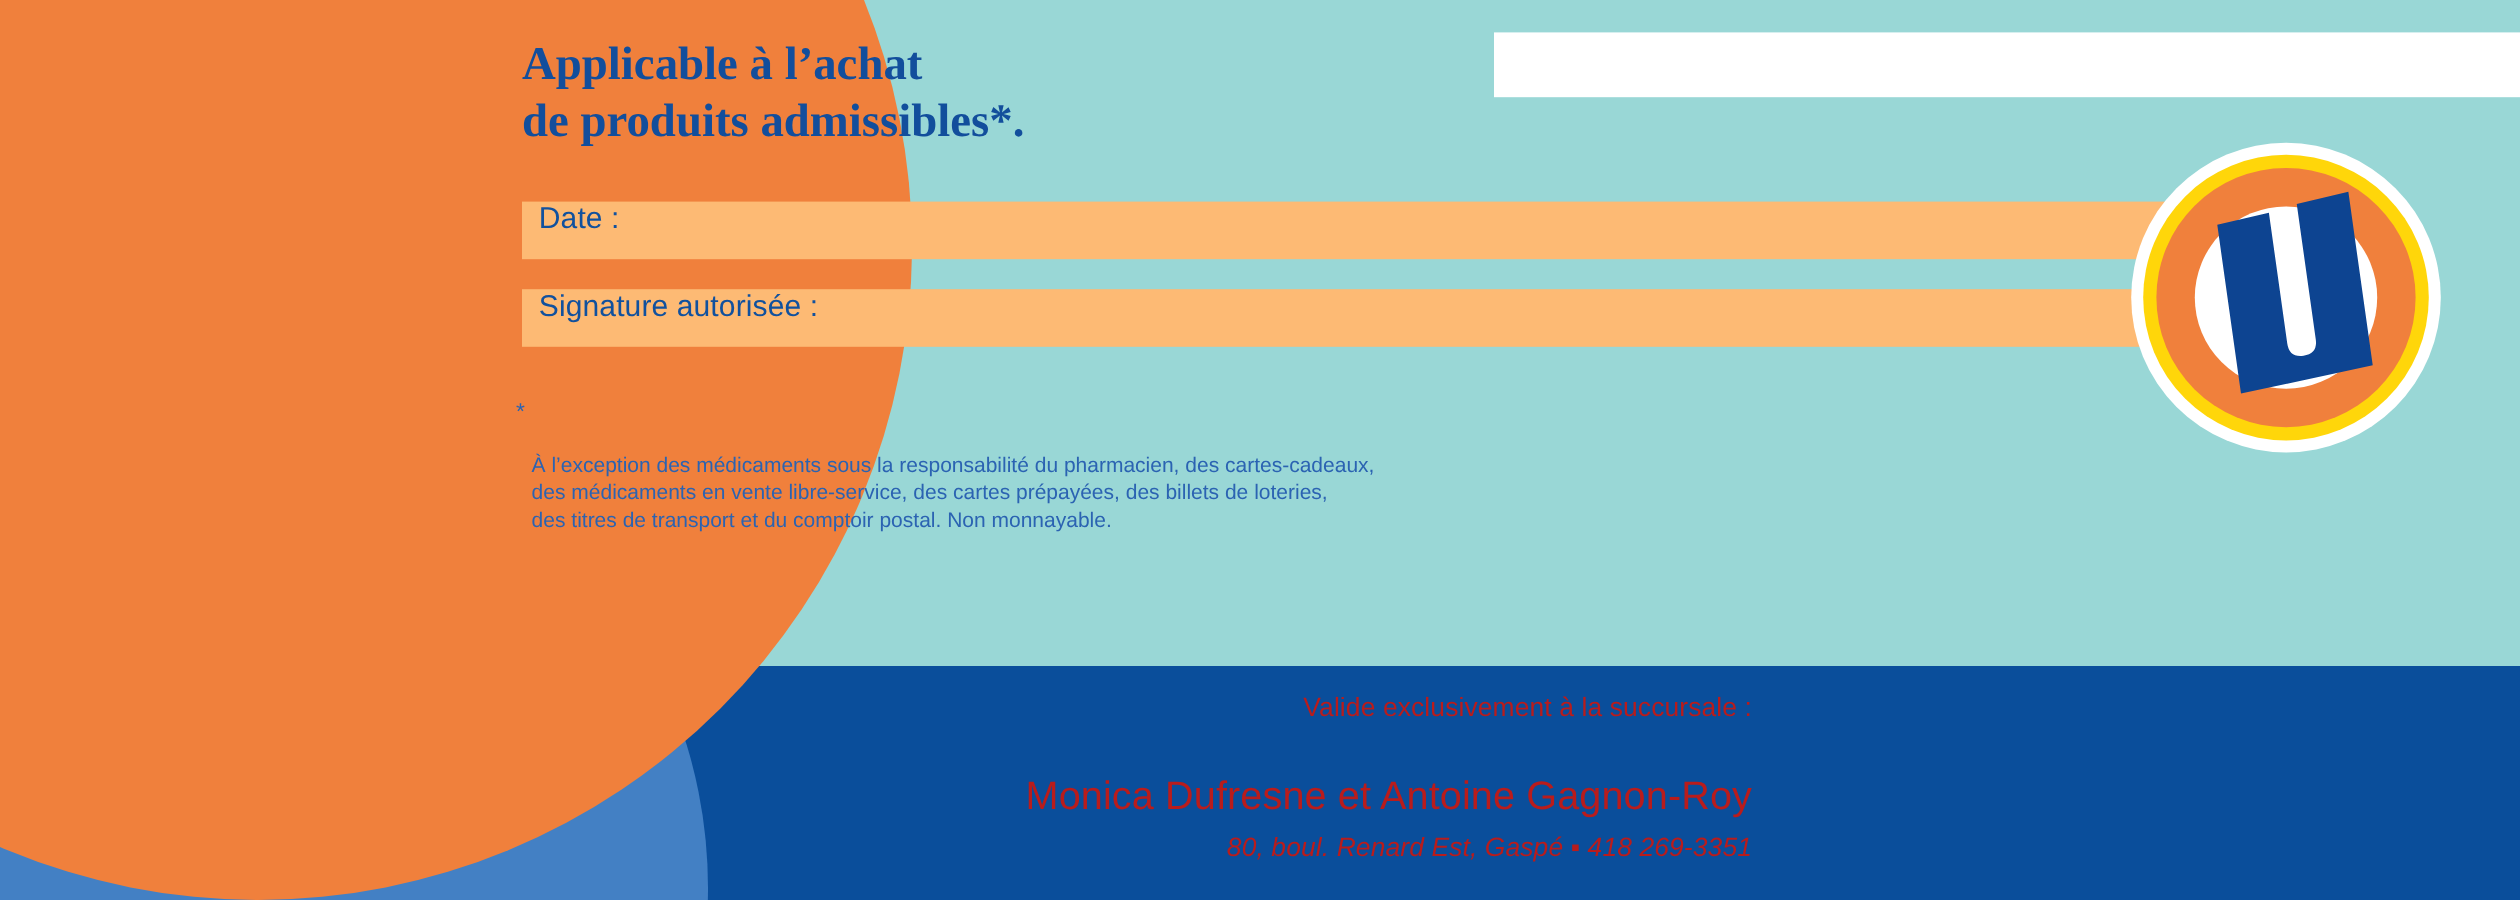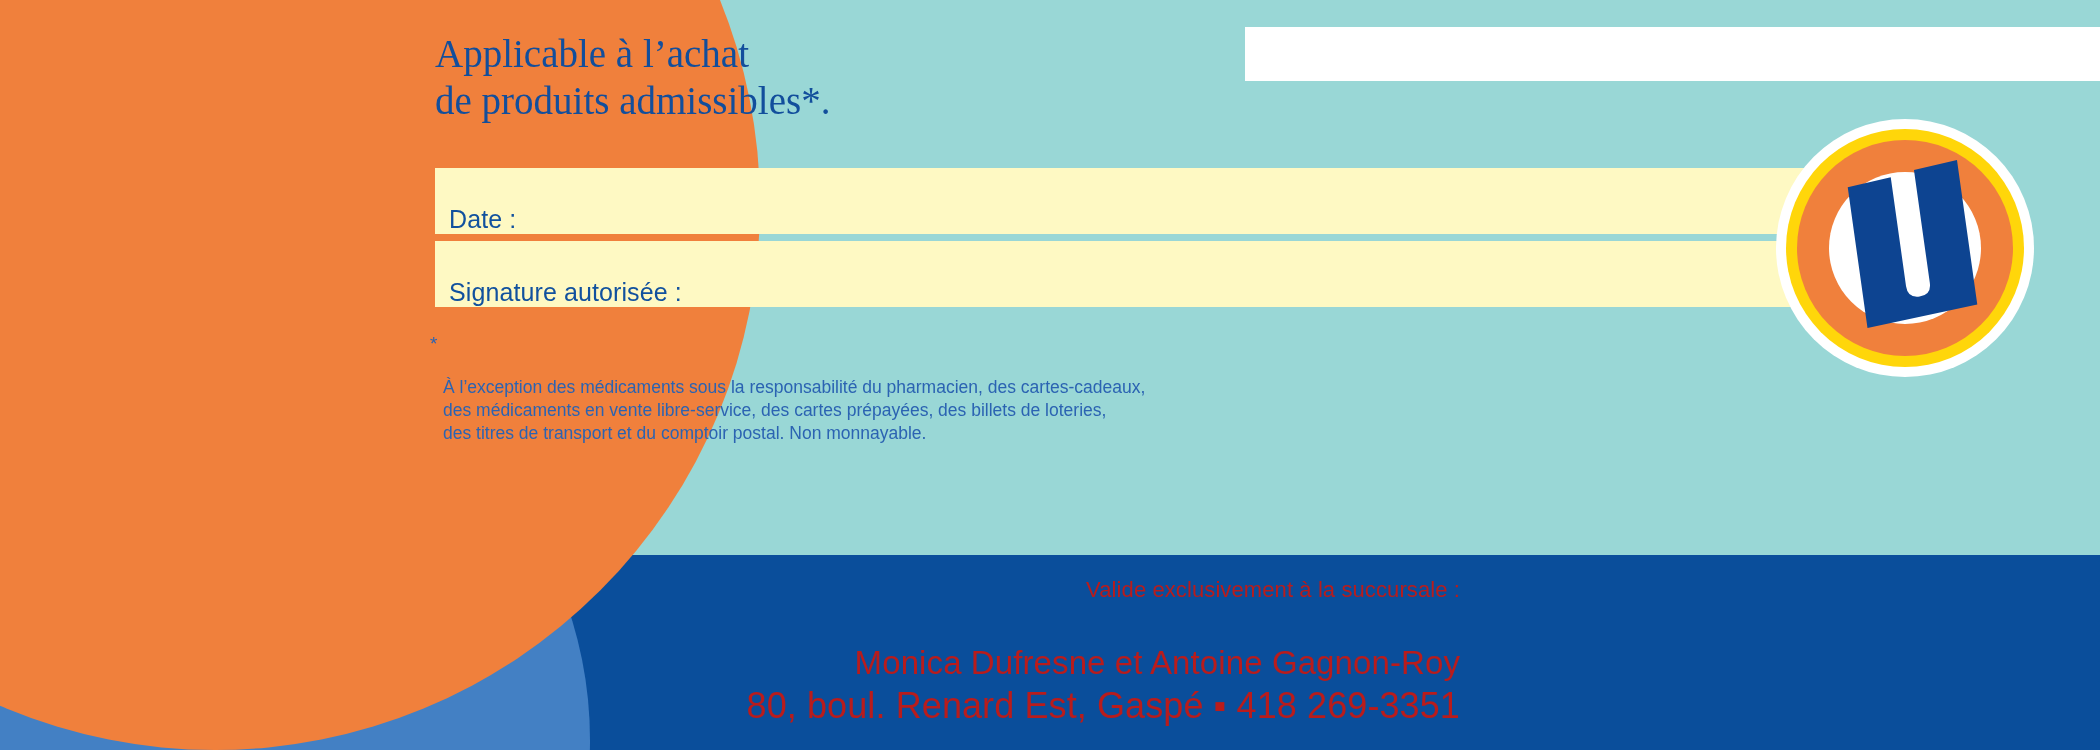--- a/index.html
+++ b/index.html
@@ -75,39 +75,39 @@
 
   
   .content{
     position:absolute; left:435px; top:0; right:0; bottom:0;
     z-index:6;
   }
   .headline{
     position:absolute;
     left:0; top:30px;
     font-family:"Liberation Serif", serif;
-    font-weight:normal;
+    font-weight:bold;
     font-size:39px;
     line-height:47px;
     color:#124e9c;
     white-space:pre-line;
   }
 
   .serial-box{
     position:absolute;
     left:1245px; top:27px; width:860px; height:54px;
     background:#ffffff;
     z-index:7;
   }
 
   .field{
     position:absolute;
-    background:#fef9c3;
-    left:0; width:1440px; height:66px;
-    display:flex; align-items:flex-end;
+    background:#fdba74;
+    left:0; width:1440px; height:48px;
+    display:flex; align-items:flex-start;
   }
   .field-date{ top:168px; }
   .field-signature{ top:241px; }
   .field-label{
     margin-left:14px;
     font-family:"Liberation Sans", sans-serif;
     font-size:25px;
     color:#11519e;
     letter-spacing:.1px;
   }
@@ -144,23 +144,24 @@
     line-height:30px;
     letter-spacing:.1px;
   }
   .footer-line2{
     font-size:33px;
     line-height:44px;
     letter-spacing:.1px;
     margin-top:36px;
   }
   .footer-line3{
-    font-size:36px;
+    font-size:22px;
     line-height:42px;
     letter-spacing:.1px;
+    font-style:italic;
   }
 
   
   .badge{
     position:absolute;
     left:1775px; top:118px;
     width:260px; height:260px;
     z-index:9;
   }
   .badge svg{display:block;}

